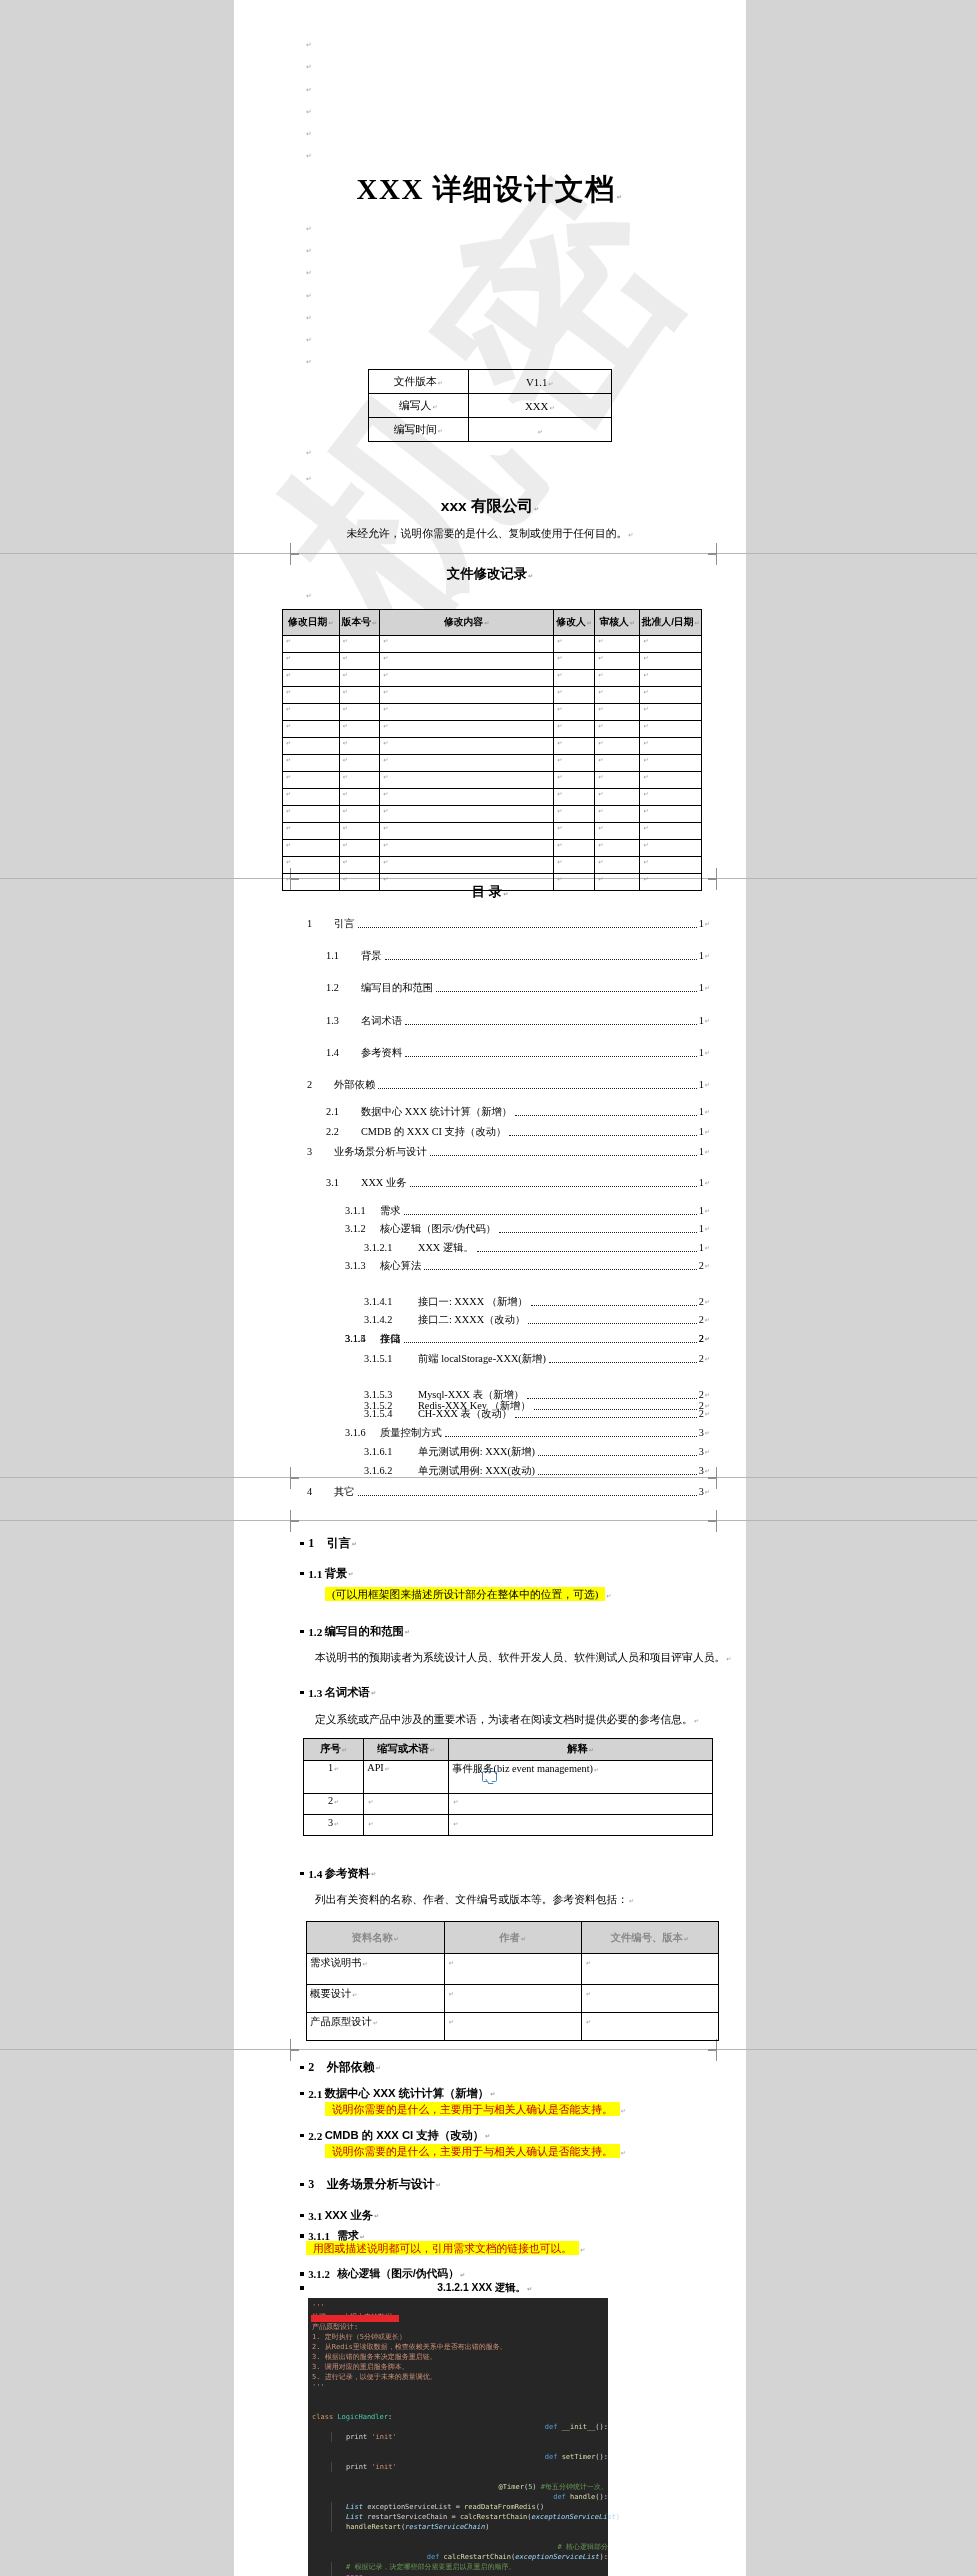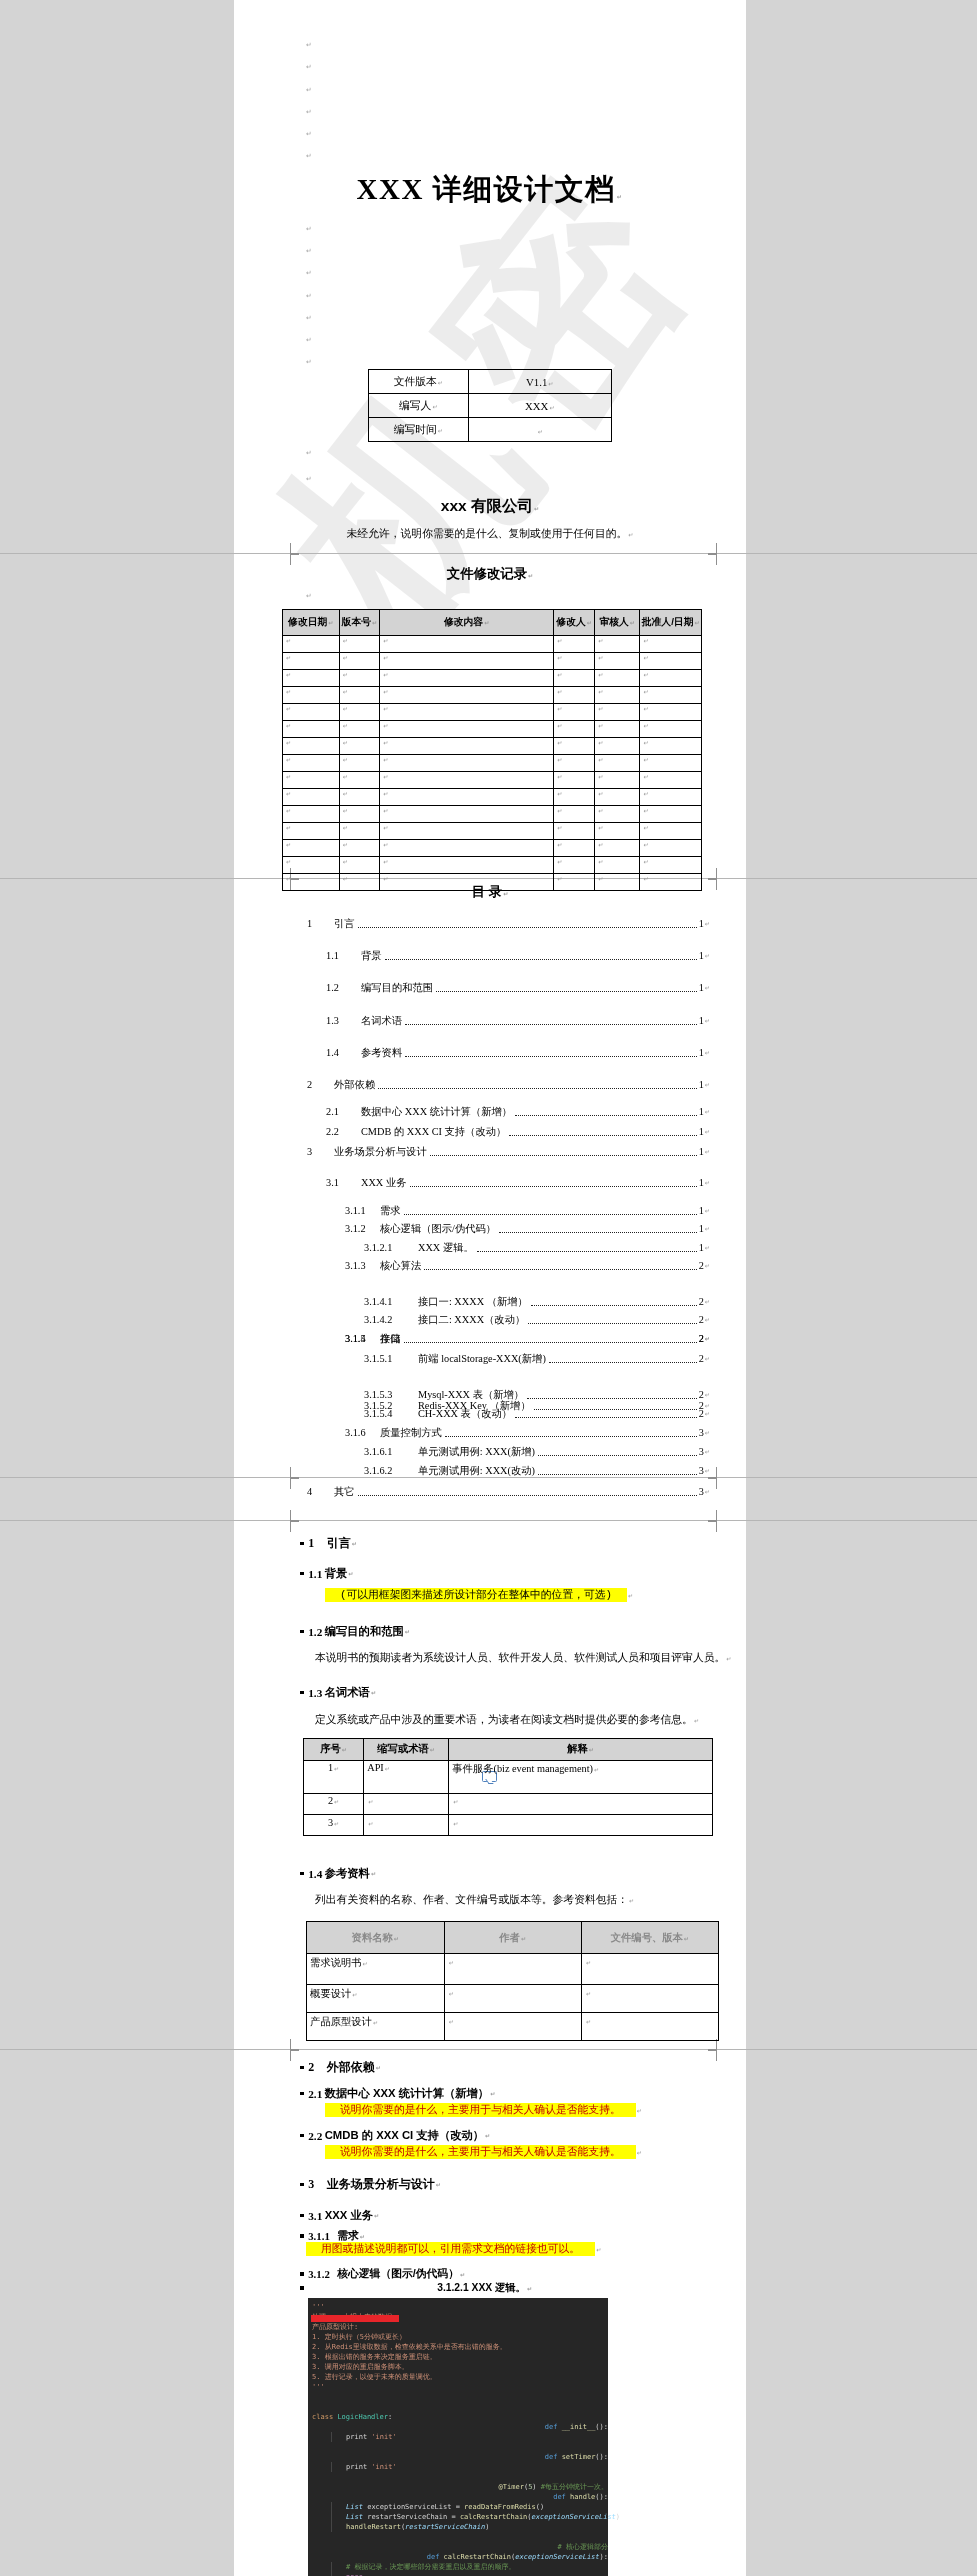--- a/index.html
+++ b/index.html
@@ -50,21 +50,21 @@
      white-space:nowrap;display:flex;align-items:center;}
   .h .sq{display:inline-block;width:3.6px;height:3.6px;background:#000;margin-right:4.6px;flex:none;}
   .h .hnum{font-family:"Liberation Serif",serif;font-weight:bold;display:inline-block;}
   .h1 {font-size:12px;} .h1 .hnum{min-width:18.5px;}
   .h2 {font-size:11.3px;} .h2 .hnum{min-width:16.5px;}
   .h3 {font-size:10.8px;} .h3 .hnum{min-width:29px;}
   .h4 {font-size:10.3px;} .h4 .htext{margin-left:129px;}
   .h4t{white-space:nowrap;}
 
   .para{position:absolute;font-size:10.8px;color:#000;white-space:nowrap;}
-  .hl{background:#ffff00;padding:1px 15px;font-family:Liberation Mono, monospace;}
+  .hl{background:#ffff00;padding:1px 7px;}
   .hl.red{color:#c00000;}
   .hl.black{color:#000;}
 
   
   .dtable{position:absolute;border-collapse:collapse;table-layout:fixed;}
   .dtable{border:1px solid #000;}
   .dtable th{background:#d3d3d3;border:0.5px solid #000;font-size:10.3px;}
   .dtable td{border:0.5px solid #000;font-size:10.3px;vertical-align:top;padding:1.5px 3.1px;}
   #terms-table th{font-family:"Liberation Sans",sans-serif;font-weight:bold;color:#000;}
   #terms-table td.c0{text-align:center;}

